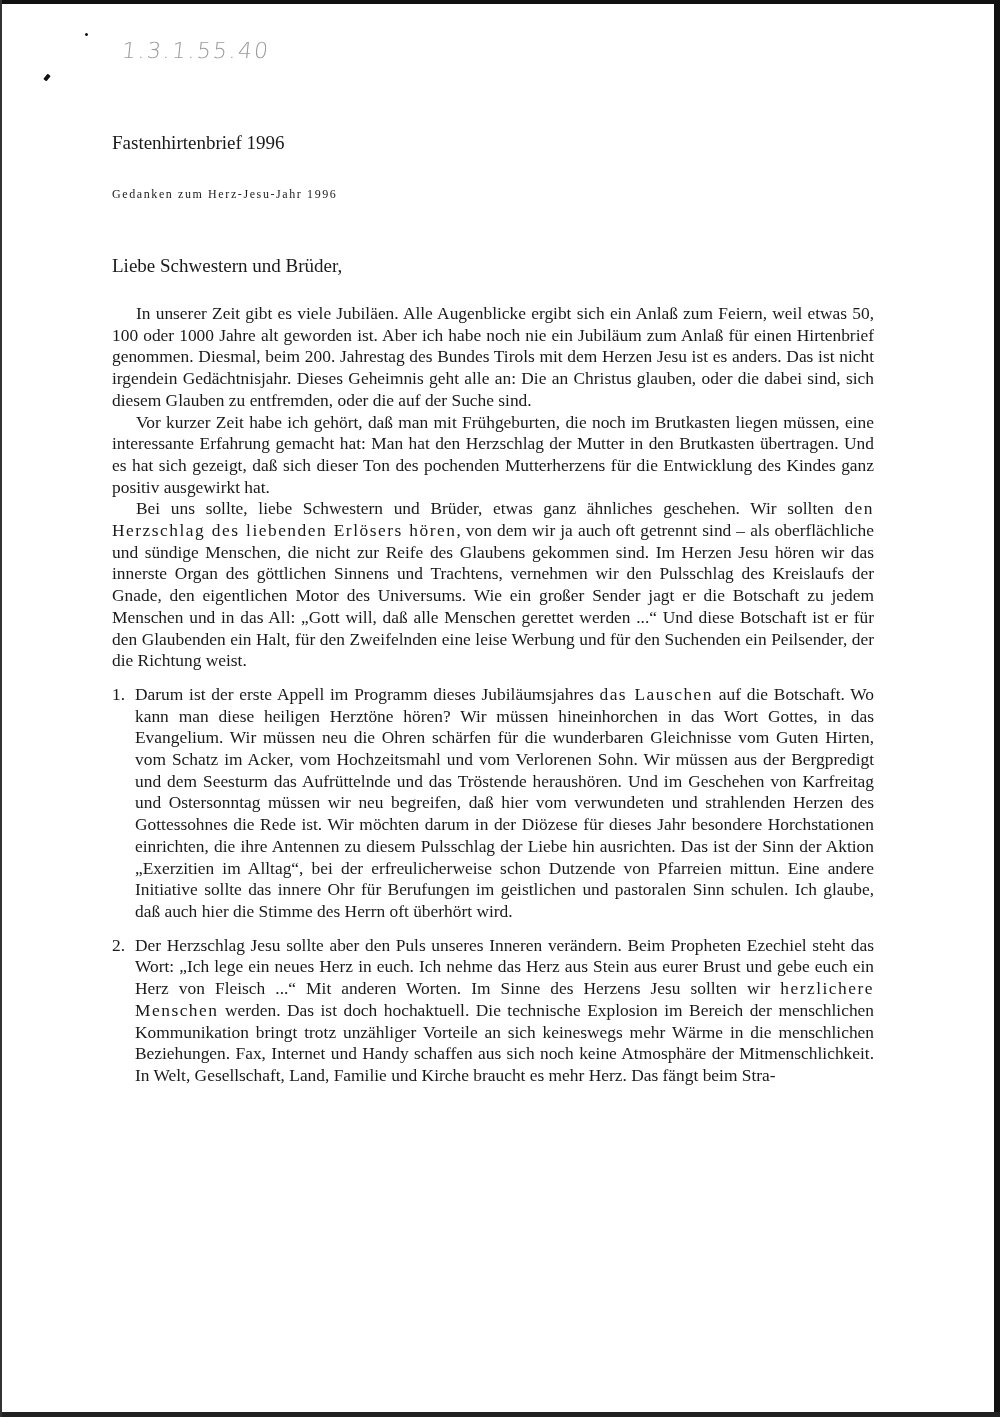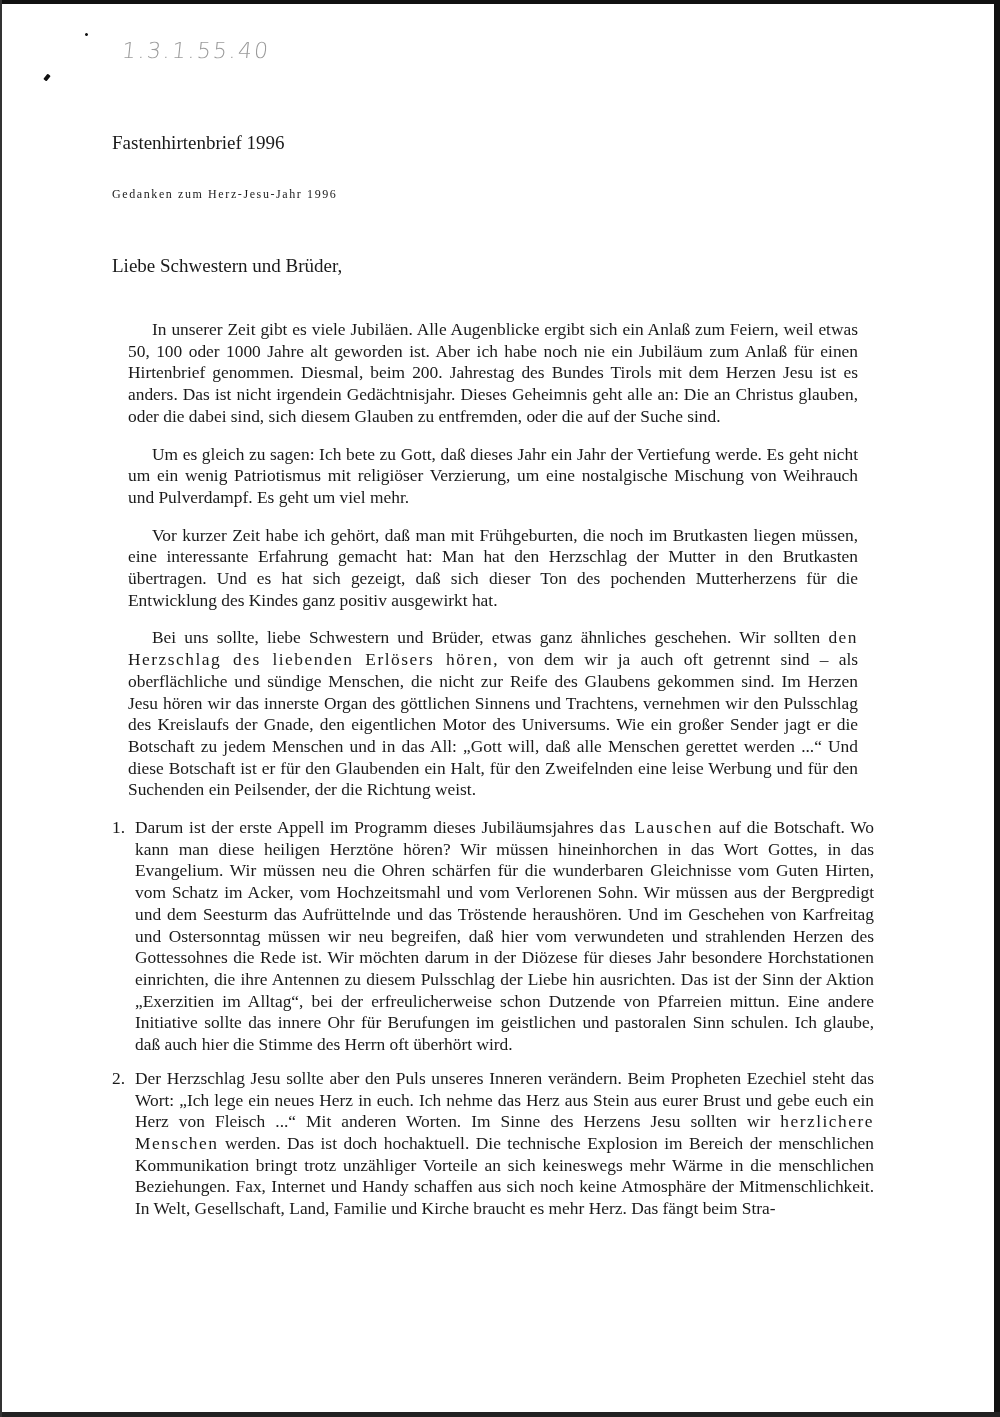--- a/index.html
+++ b/index.html
@@ -10,21 +10,21 @@
   .border-bottom { position:absolute; left:0; bottom:0; width:1000px; height:5px; background:#222; }
   .border-left { position:absolute; left:0; top:0; width:2px; height:1417px; background:#333; }
   .mark1 { position:absolute; left:85px; top:33px; width:3px; height:3px; background:#111; border-radius:50%; transform:rotate(30deg); }
   .mark2 { position:absolute; left:45px; top:74px; width:4px; height:7px; background:#111; transform:rotate(40deg); border-radius:1px; }
   .handwriting { position:absolute; left:122px; top:38px; font-family:"DejaVu Sans",sans-serif; font-size:22px;
                  color:#9a9a9a; letter-spacing:2px; font-weight:300; transform:skewX(-6deg); }
   .heading1 { position:absolute; left:112px; top:132px; font-size:19px; }
   .heading2 { position:absolute; left:112px; top:187px; font-size:12px; letter-spacing:1.6px; }
   .salutation { position:absolute; left:112px; top:255px; font-size:19px;font-family:Liberation Serif, serif; }
   .body { position:absolute; left:112px; top:303px; width:762px; font-size:17.4px; line-height:21.7px; }
-  .para { text-align:justify; text-indent:24px; margin:16px; }
+  .para { text-align:justify; text-indent:24px; margin:0; }
   .list { margin:12px 0 0 0; padding:0; list-style:none; }
   .list-item { position:relative; padding-left:23px; text-align:justify; margin-bottom:12px; }
   .list-num { position:absolute; left:0; top:0; }
   .spaced { letter-spacing:1.5px; }
 </style>
 </head>
 <body>
 
 <div class="border-top"></div>
 <div class="border-right"></div>
@@ -34,21 +34,20 @@
 <div class="mark2"></div>
 
 <div class="handwriting">1.3.1.55.40</div>
 
 <div class="heading1">Fastenhirtenbrief 1996</div>
 <div class="heading2">Gedanken zum Herz-Jesu-Jahr 1996</div>
 <div class="salutation">Liebe Schwestern und Brüder,</div>
 
 <div class="body">
   <p class="para">In unserer Zeit gibt es viele Jubiläen. Alle Augenblicke ergibt sich ein Anlaß zum Feiern, weil etwas 50, 100 oder 1000 Jahre alt geworden ist. Aber ich habe noch nie ein Jubiläum zum Anlaß für einen Hirtenbrief genommen. Diesmal, beim 200. Jahrestag des Bundes Tirols mit dem Herzen Jesu ist es anders. Das ist nicht irgendein Gedächtnisjahr. Dieses Geheimnis geht alle an: Die an Christus glauben, oder die dabei sind, sich diesem Glauben zu entfremden, oder die auf der Suche sind.</p>
-  <p class="para">Um es gleich zu sagen: Ich bete zu Gott, daß dieses Jahr ein Jahr der Vertiefung werde. Es geht nicht um ein wenig Patriotismus mit religiöser Verzierung, um eine nostalgische Mischung von Weihrauch und Pulverdampf. Es geht um viel mehr.</p>
   <p class="para">Vor kurzer Zeit habe ich gehört, daß man mit Frühgeburten, die noch im Brutkasten liegen müssen, eine interessante Erfahrung gemacht hat: Man hat den Herzschlag der Mutter in den Brutkasten übertragen. Und es hat sich gezeigt, daß sich dieser Ton des pochenden Mutterherzens für die Entwicklung des Kindes ganz positiv ausgewirkt hat.</p>
   <p class="para"><span>Bei uns sollte, liebe Schwestern und Brüder, etwas ganz ähnliches geschehen. Wir sollten </span><span class="spaced">den Herzschlag des liebenden Erlösers hören</span><span>, von dem wir ja auch oft getrennt sind – als oberflächliche und sündige Menschen, die nicht zur Reife des Glaubens gekommen sind. Im Herzen Jesu hören wir das innerste Organ des göttlichen Sinnens und Trachtens, vernehmen wir den Pulsschlag des Kreislaufs der Gnade, den eigentlichen Motor des Universums. Wie ein großer Sender jagt er die Botschaft zu jedem Menschen und in das All: „Gott will, daß alle Menschen gerettet werden ...“ Und diese Botschaft ist er für den Glaubenden ein Halt, für den Zweifelnden eine leise Werbung und für den Suchenden ein Peilsender, der die Richtung weist.</span></p>
 
   <ol class="list">
     <li class="list-item">
       <span class="list-num">1.</span><span>Darum ist der erste Appell im Programm dieses Jubiläumsjahres </span><span class="spaced">das Lauschen</span><span> auf die Botschaft. Wo kann man diese heiligen Herztöne hören? Wir müssen hineinhorchen in das Wort Gottes, in das Evangelium. Wir müssen neu die Ohren schärfen für die wunderbaren Gleichnisse vom Guten Hirten, vom Schatz im Acker, vom Hochzeitsmahl und vom Verlorenen Sohn. Wir müssen aus der Bergpredigt und dem Seesturm das Aufrüttelnde und das Tröstende heraushören. Und im Geschehen von Karfreitag und Ostersonntag müssen wir neu begreifen, daß hier vom verwundeten und strahlenden Herzen des Gottessohnes die Rede ist. Wir möchten darum in der Diözese für dieses Jahr besondere Horchstationen einrichten, die ihre Antennen zu diesem Pulsschlag der Liebe hin ausrichten. Das ist der Sinn der Aktion „Exerzitien im Alltag“, bei der erfreulicherweise schon Dutzende von Pfarreien mittun. Eine andere Initiative sollte das innere Ohr für Berufungen im geistlichen und pastoralen Sinn schulen. Ich glaube, daß auch hier die Stimme des Herrn oft überhört wird.</span>
     </li>
     <li class="list-item">
       <span class="list-num">2.</span><span>Der Herzschlag Jesu sollte aber den Puls unseres Inneren verändern. Beim Propheten Ezechiel steht das Wort: „Ich lege ein neues Herz in euch. Ich nehme das Herz aus Stein aus eurer Brust und gebe euch ein Herz von Fleisch ...“ Mit anderen Worten. Im Sinne des Herzens Jesu sollten wir </span><span class="spaced">herzlichere Menschen</span><span> werden. Das ist doch hochaktuell. Die technische Explosion im Bereich der menschlichen Kommunikation bringt trotz unzähliger Vorteile an sich keineswegs mehr Wärme in die menschlichen Beziehungen. Fax, Internet und Handy schaffen aus sich noch keine Atmosphäre der Mitmenschlichkeit. In Welt, Gesellschaft, Land, Familie und Kirche braucht es mehr Herz. Das fängt beim Stra-</span>
     </li>

